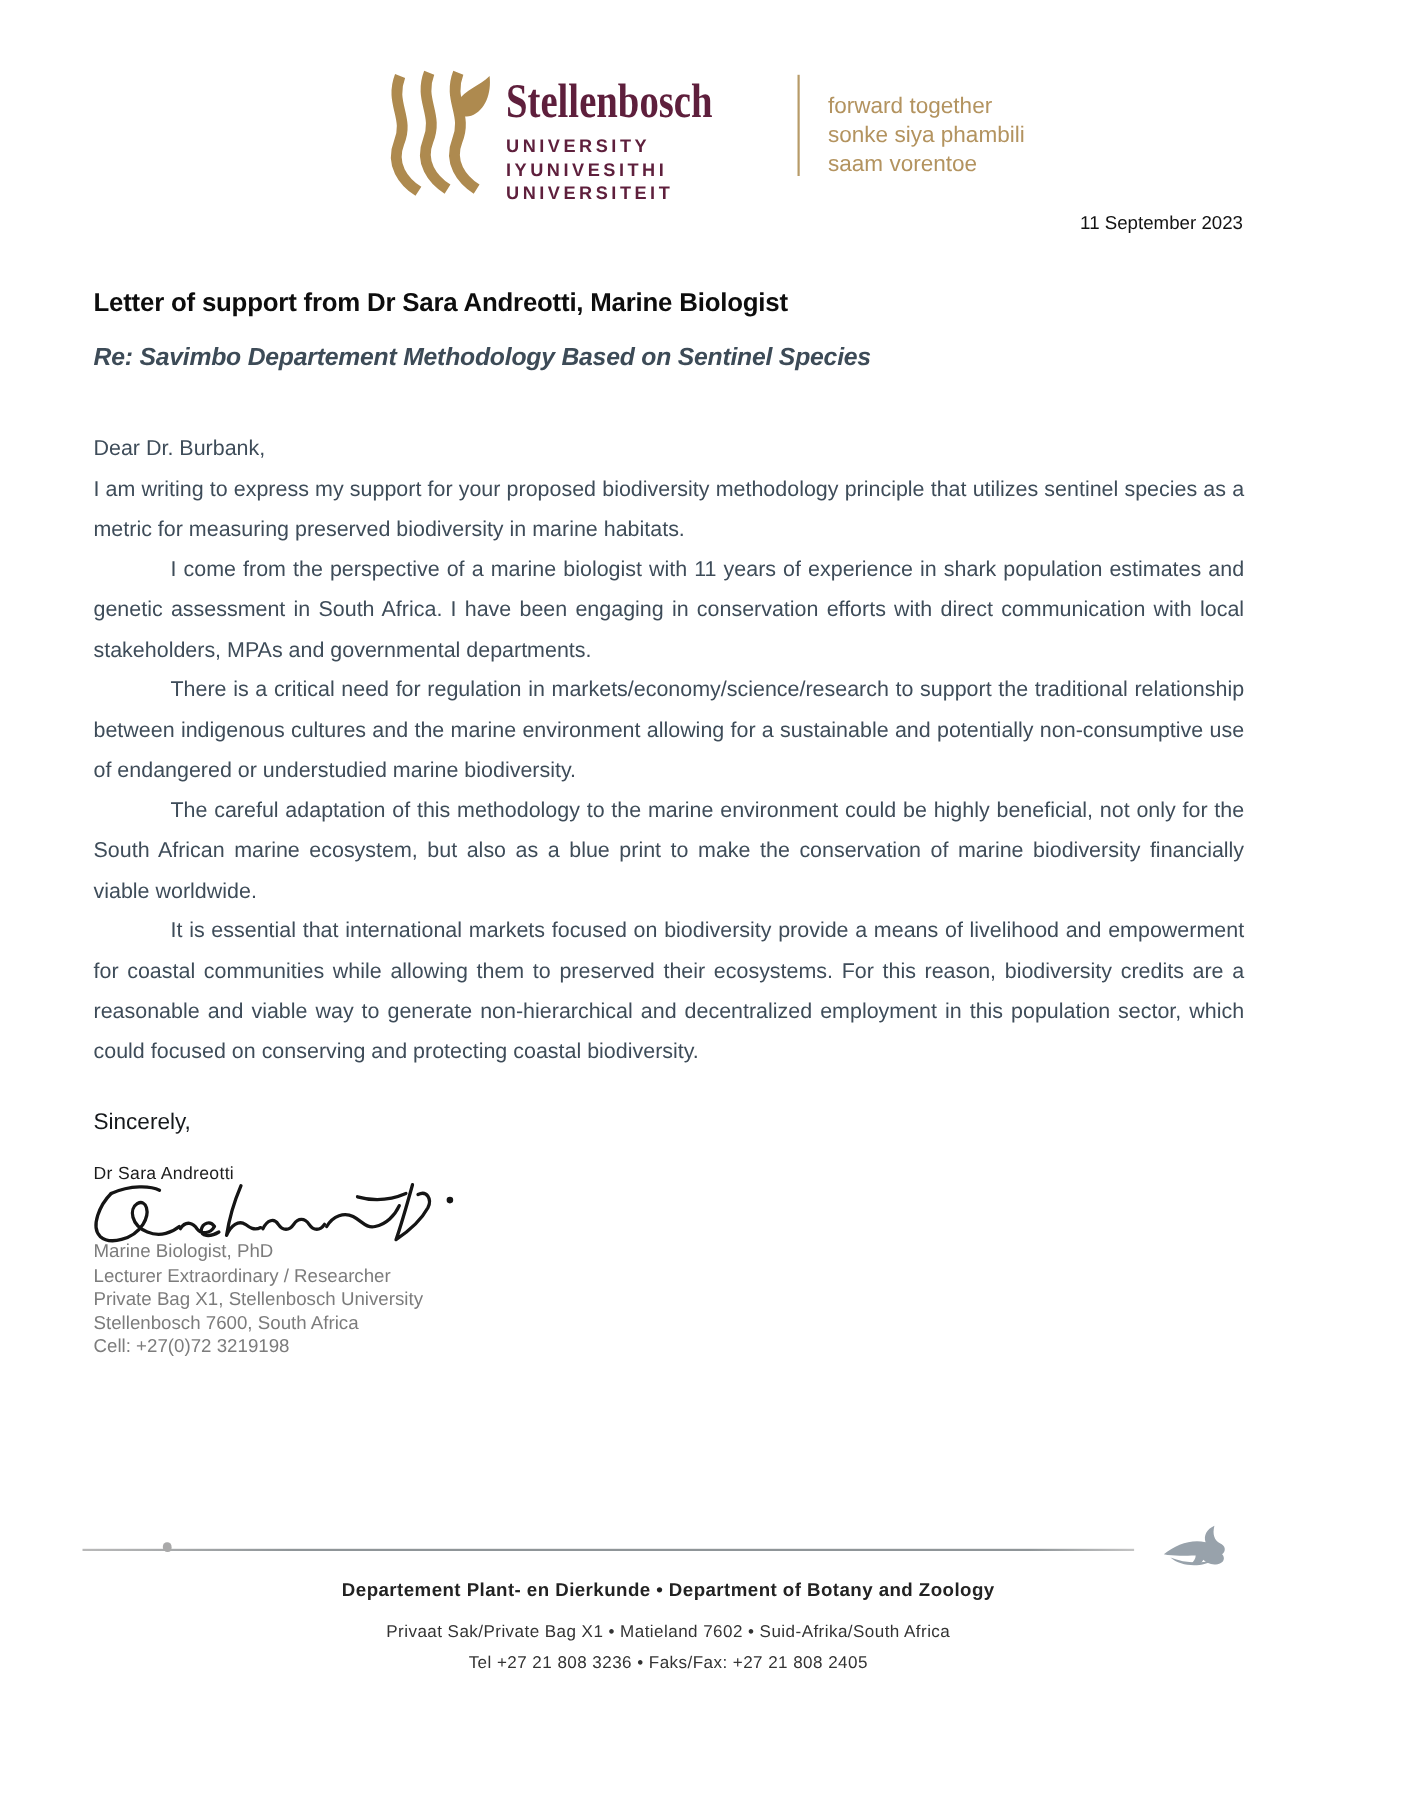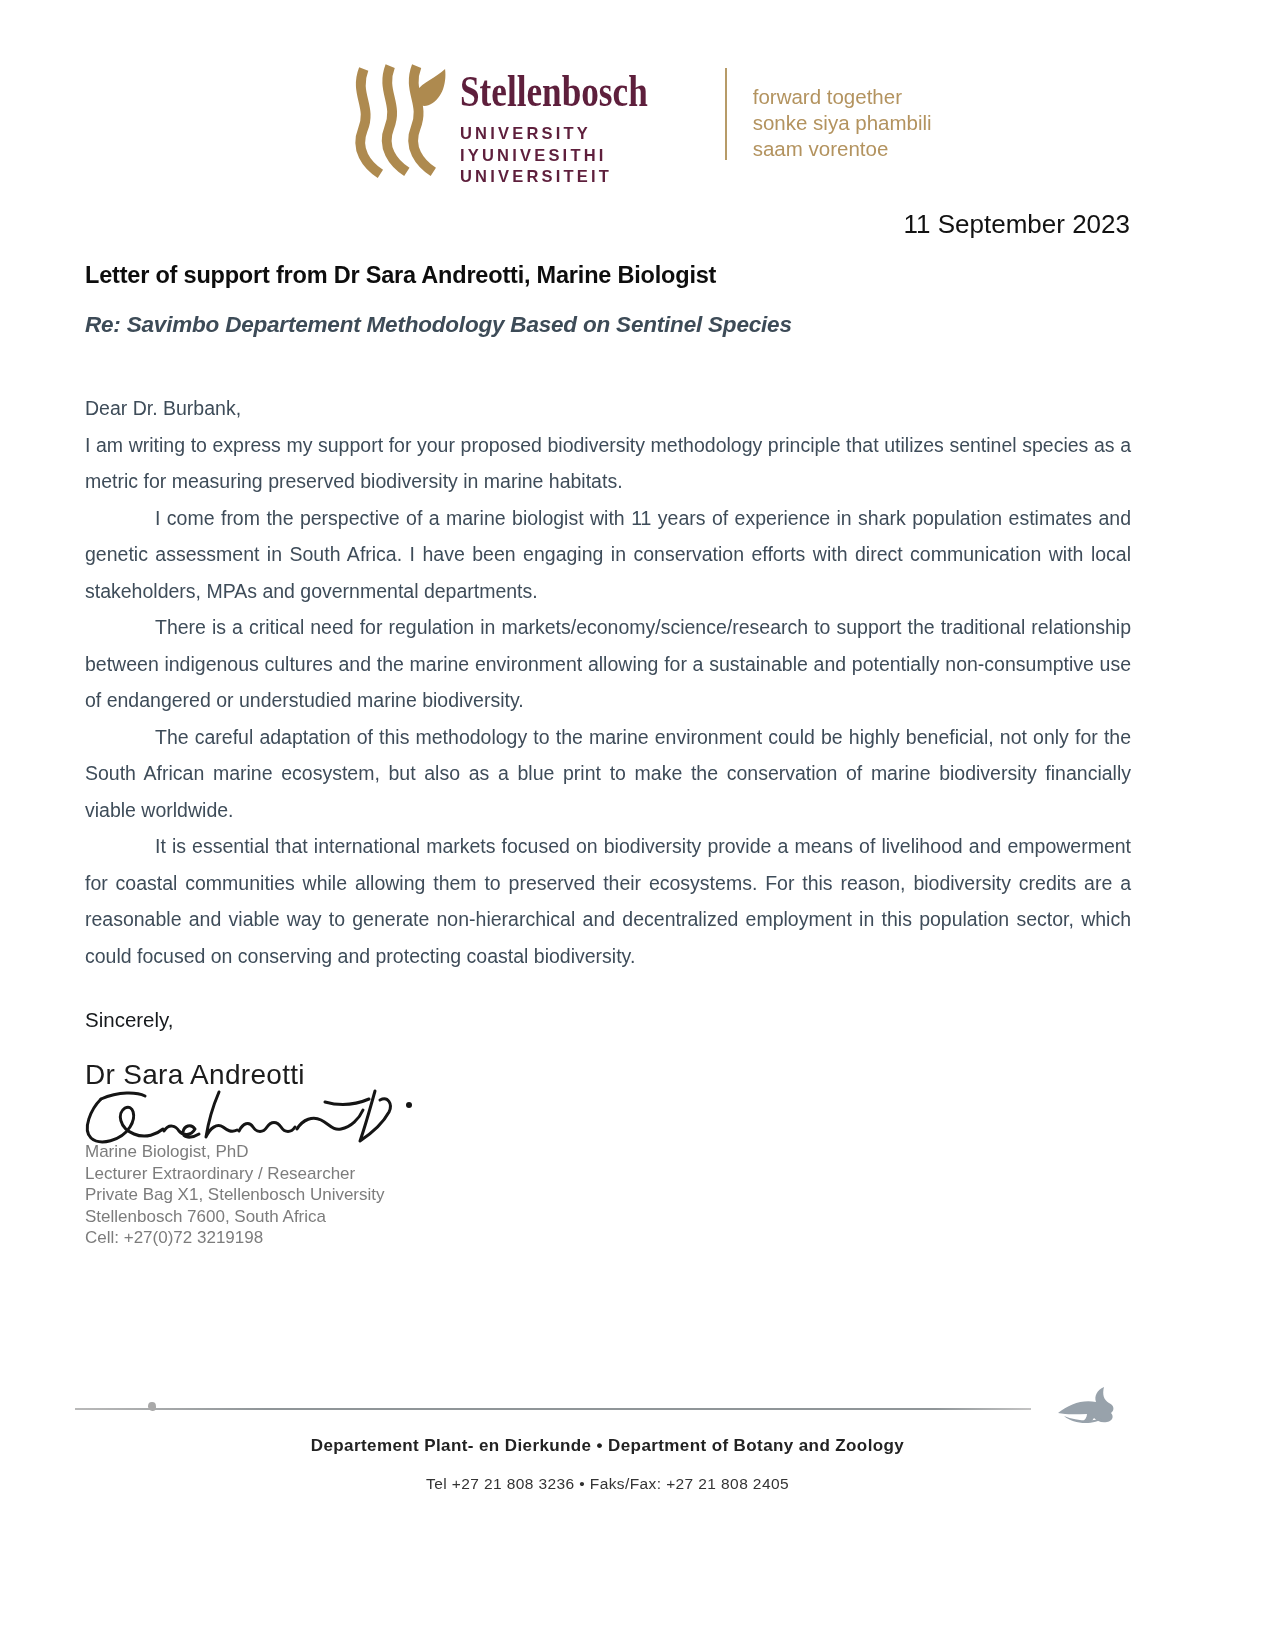--- a/index.html
+++ b/index.html
@@ -35,41 +35,41 @@
     margin:6px 26px 0 30px; flex:0 0 auto;
   }
   .tagline {
     padding-top:22px;
     font-size:20.5px; color:#B3935F; line-height:26px; white-space:nowrap;
   }
 
   
   .date-line {
     position:absolute; top:193px; left:85px; width:1045px;
-    text-align:right; font-size:26px; color:#121212;margin-top:16px;
+    text-align:right; font-size:17px; color:#121212;
   }
 
   
   .content { position:absolute; left:85px; top:262px; width:1046px; }
   .title {
     font-size:23.5px; font-weight:700; color:#0d0d0d;
     letter-spacing:-0.2px;
   }
   .subject {
     margin-top:23px;
     font-size:22.5px; font-weight:700; font-style:italic; color:#3D4B57;
     letter-spacing:-0.2px;
   }
   .body-text { margin-top:52px; color:#3E4C59; font-size:19.5px; line-height:36.5px; }
   .greeting { }
   .body-text p { text-align:justify; }
   .body-text p.indent { text-indent:70px; }
 
   .closing { margin-top:34px; color:#16191c; font-size:20.5px; }
-  .signatory { margin-top:27px; color:#1c1c1c; font-size:28px; letter-spacing:0.3px; }
+  .signatory { margin-top:27px; color:#1c1c1c; font-size:16px; letter-spacing:0.3px; }
   .signature { margin-top:-8px; margin-left:-6px; display:block; }
   .credentials {
     margin-top:-12px;
     color:#7C7C7C; font-size:17px; line-height:21.5px;
   }
 
   
   .rule {
     position:absolute; top:1408px; left:75px; width:956px; height:2px;
     background:linear-gradient(to right,#b9b9b9,#8f9598 20%,#8f9598 90%,#c4c4c4);
@@ -160,17 +160,18 @@
   <div class="rule-blot"></div>
 
   <svg class="shark" width="62" height="44" viewBox="0 0 62 44">
     <path fill="#98A2AB" d="M2 30 C13 21 27 16 40 19 C38 13 41 7 48 4 C46 12 48 17 53 20 C58 22 59 27 55 30 C58 33 57 38 51 39 C45 40 41 38 38 35 C36 39 31 41 26 39 C29 37 31 34 31 31 C22 31 11 32 2 30 Z"></path>
     <path fill="#98A2AB" d="M8 33 C20 38 36 39 48 35 C38 42 18 42 8 33 Z"></path>
   </svg>
 
   <div class="footer-text">
     <div class="footer-dept">Departement Plant- en Dierkunde • Department of Botany and Zoology</div>
     <div class="footer-small">
+      <div>Privaat Sak/Private Bag X1 • Matieland 7602 • Suid-Afrika/South Africa</div>
       <div>Tel +27 21 808 3236 • Faks/Fax: +27 21 808 2405</div>
     </div>
   </div>
 
 </div>
 
 </body></html>

